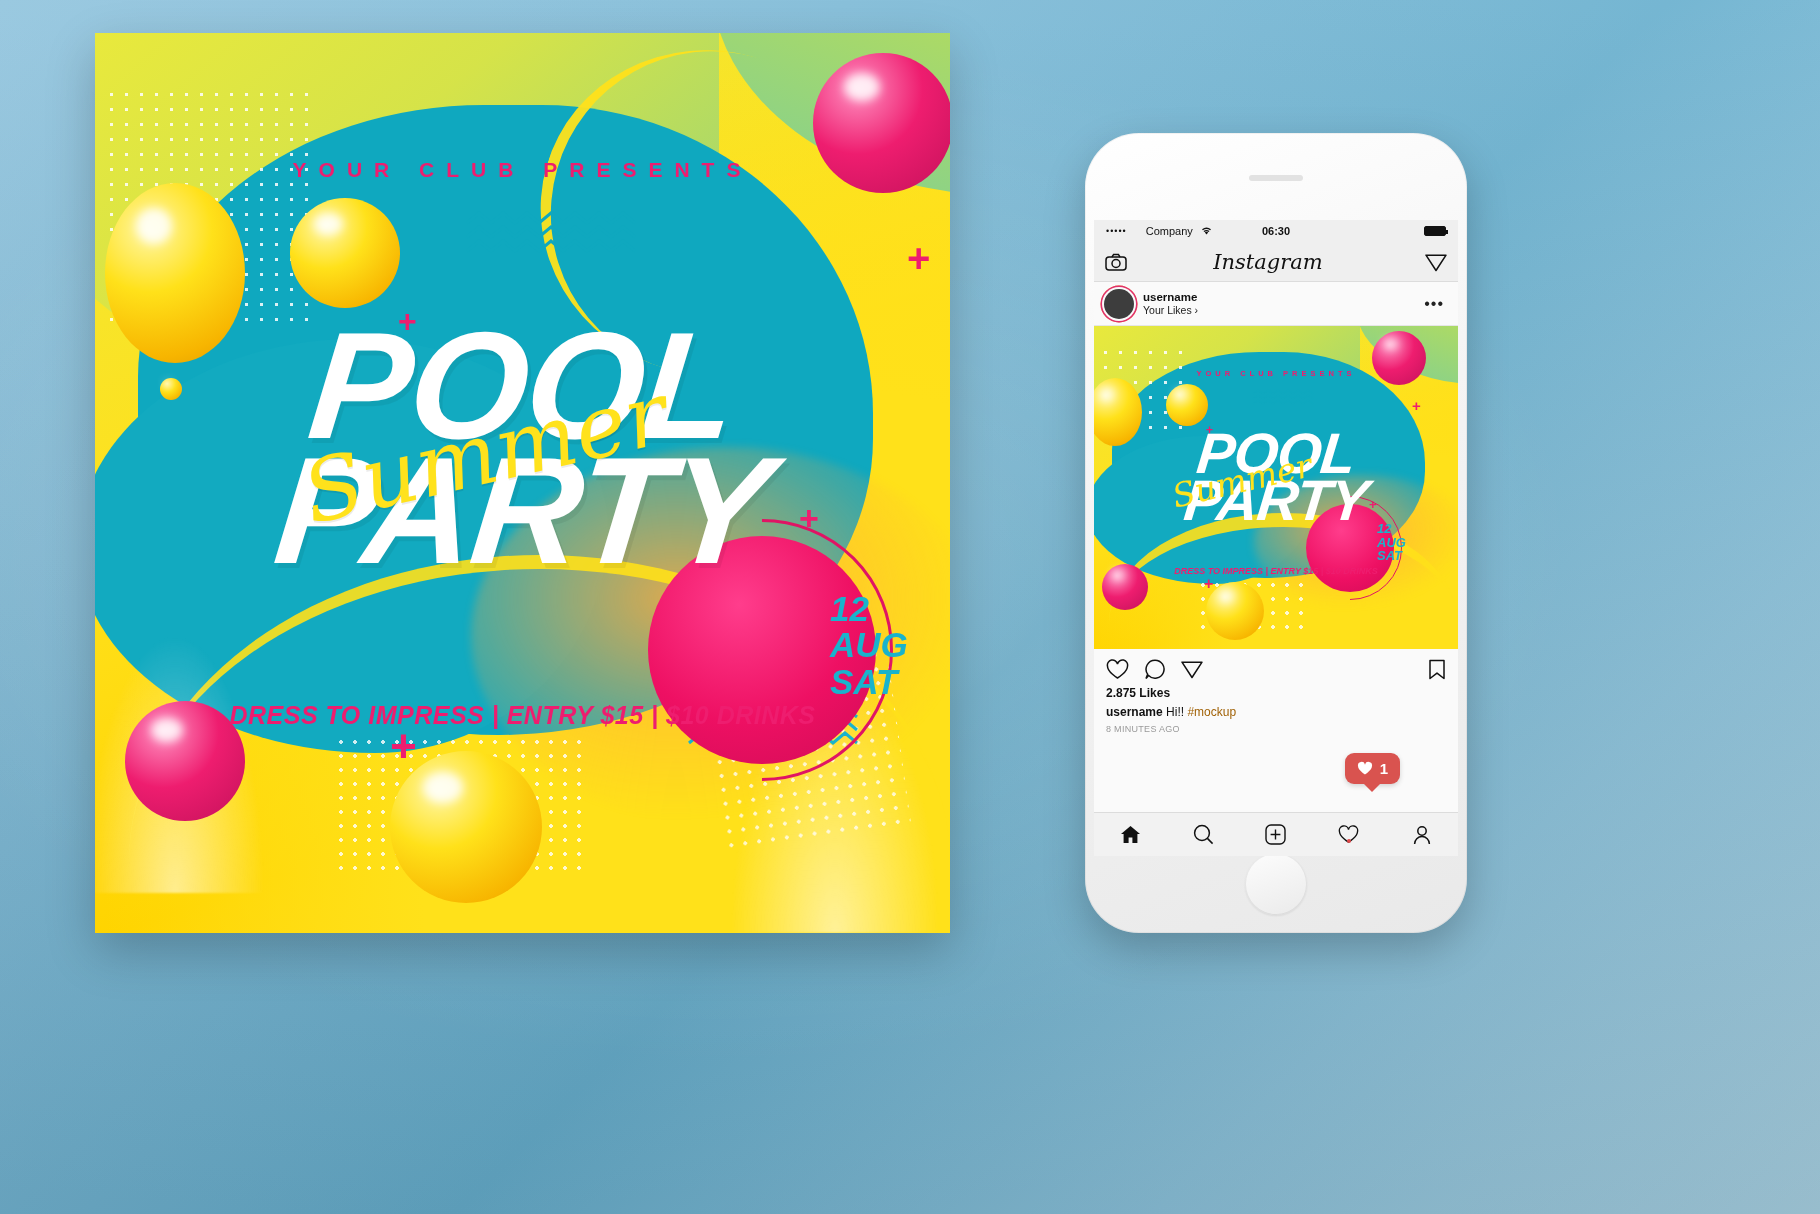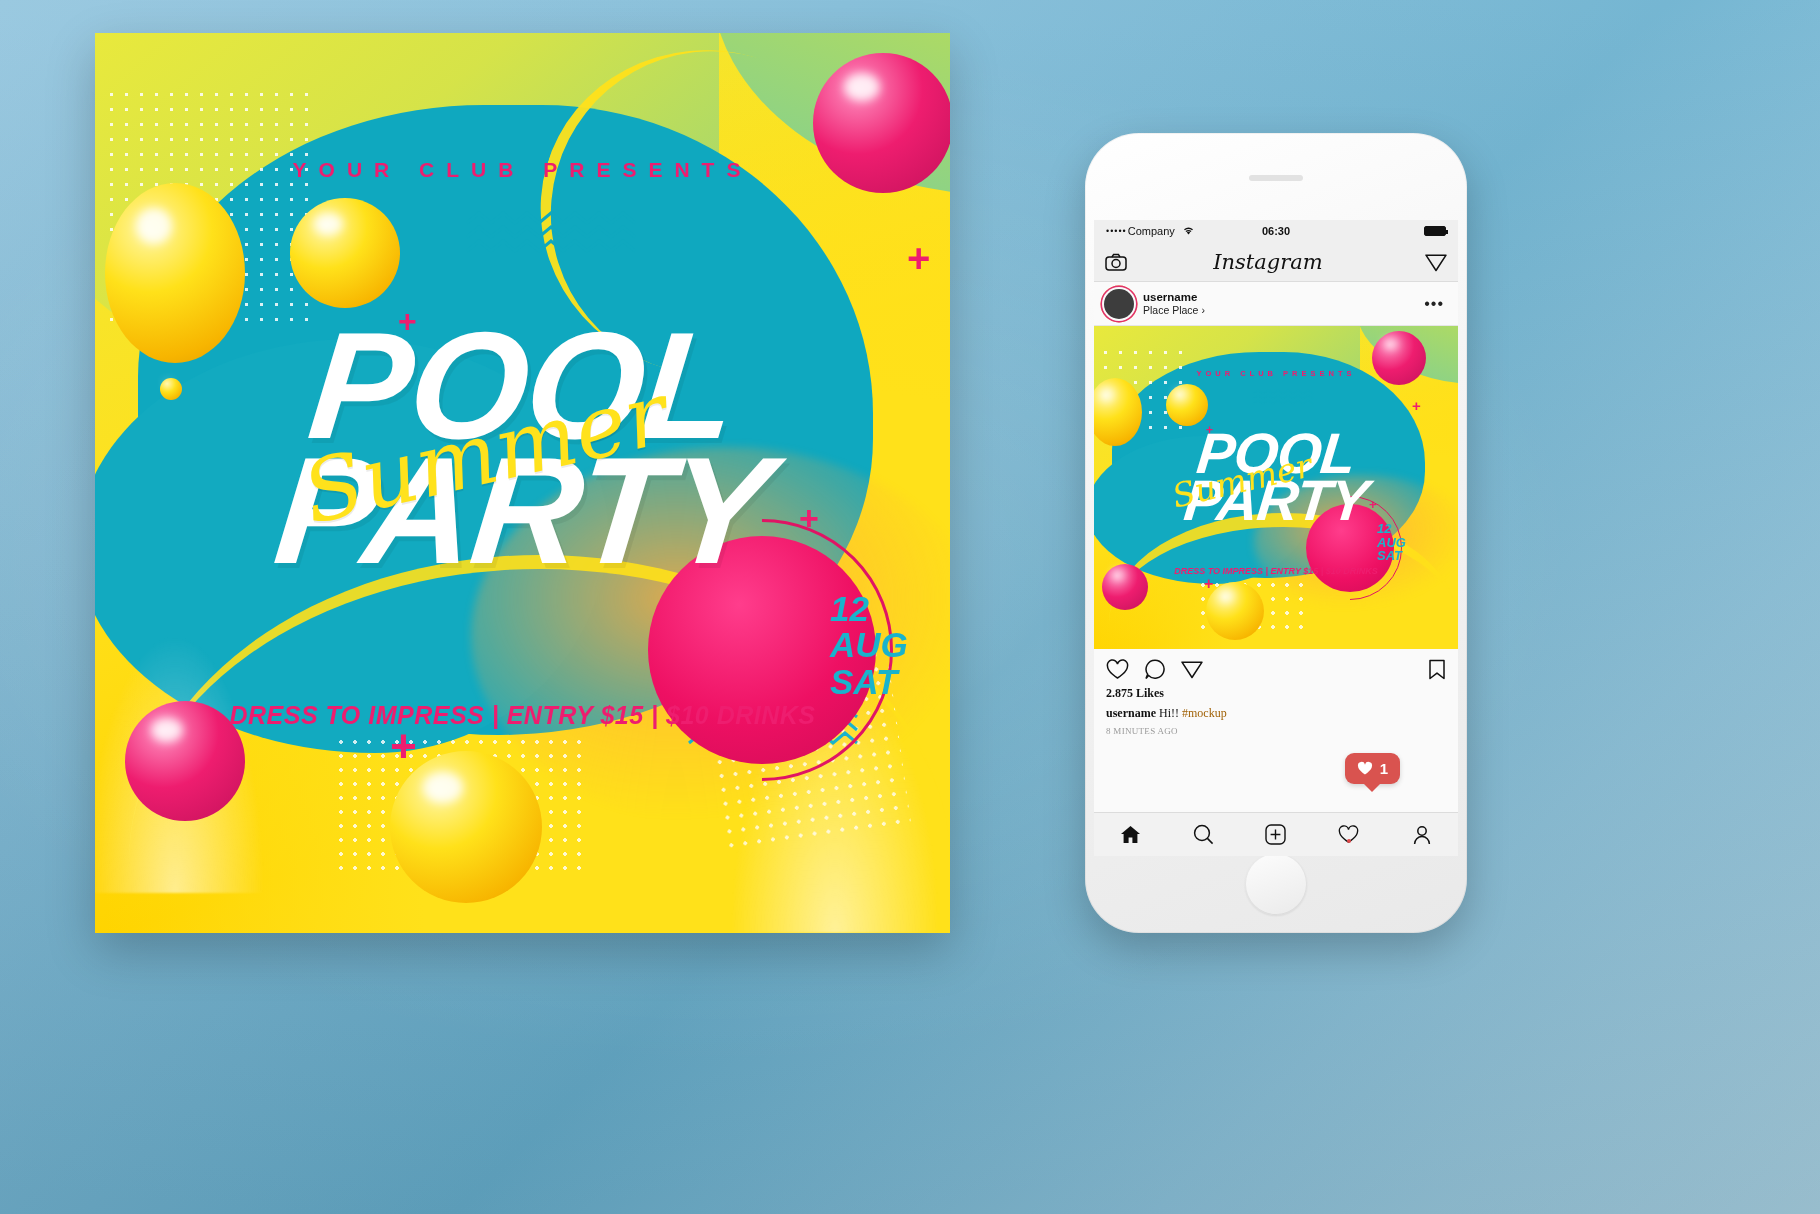--- a/index.html
+++ b/index.html
@@ -159,21 +159,21 @@
   .screen{
     position:absolute; left:9px; top:87px; width:364px; height:636px;
     background:#fafafa; overflow:hidden;
   }
 
   .statusbar{
     height:22px; display:flex; align-items:center; padding:0 12px;
     font-size:11px; color:#111; background:#efefef;
   }
   .sb-dots{ letter-spacing:1px; font-size:9px; }
-  .sb-carrier{ margin-left:1px; }
+  .sb-carrier{ margin-left:19px; }
   .sb-wifi{ margin-left:7px; font-size:11px; }
   .sb-time{ position:absolute; left:0; right:0; text-align:center; font-weight:700; font-size:11px; }
   .sb-right{ margin-left:auto; display:flex; align-items:center; gap:3px; }
   .battery{
     width:22px; height:10px; border:1px solid #111; border-radius:2px; position:relative;
     background:linear-gradient(to right,#111 0 100%);
   }
   .battery::after{ content:""; position:absolute; right:-3px; top:3px; width:2px; height:4px; background:#111; }
 
   .ig-header{
@@ -204,21 +204,21 @@
   .u-place{ font-size:10.5px; color:#222; }
   .u-more{ margin-left:auto; font-size:16px; color:#222; letter-spacing:1px; padding-right:4px; }
 
   .post-img{ width:100%; height:323px; position:relative; overflow:hidden; background:#ffe11a; }
 
   .actions{
     height:36px; display:flex; align-items:center; gap:15px; padding:4px 12px 0;
     background:#fafafa;
   }
   .actions .spacer{ margin-left:auto; }
-  .meta{ padding:1px 12px 0; background:#fafafa;font-family:Liberation Serif, serif; }
+  .meta{ padding:1px 12px 0; background:#fafafa; }
   .likes{ font-size:12px; font-weight:700; color:#111; }
   .caption{ font-size:12px; color:#111; margin-top:5px; }
   .caption b{ font-weight:700; }
   .tag{ color:#a16207; }
   .ago{ font-size:9px; color:#9a9a9a; letter-spacing:.3px; margin-top:5px; }
 
   .notif{
     position:absolute; right:58px; bottom:72px;
     background:#d9534f; color:#fff; border-radius:9px;
     padding:7px 12px; display:flex; align-items:center; gap:7px;
@@ -341,21 +341,21 @@
             <path d="M1 3.2h20L11 18.5z" fill="none" stroke="#111" stroke-width="1.5" stroke-linejoin="round"></path>
           </svg>
       </span>
     </div>
 
     <div class="ig-userrow">
       <span class="avatar"></span>
       <span class="u-meta">
         <div class="u-name">username</div>
         <div class="u-place">
-          <span>Place Place</span>
+          <span>Your Likes</span>
           <span>›</span>
         </div>
       </span>
       <span class="u-more">•••</span>
     </div>
 
     <div class="post-img">
       <div class="fl-yellow"></div>
       <div class="fl-green"></div>
       <div class="fl-greenb"></div>

